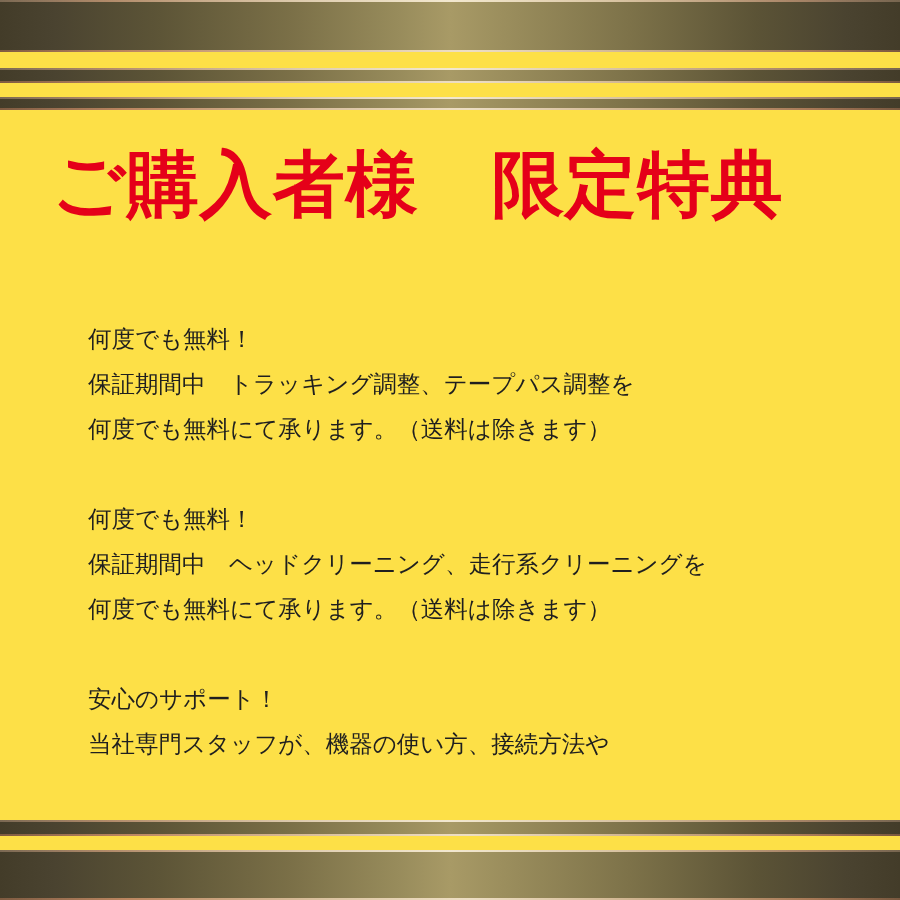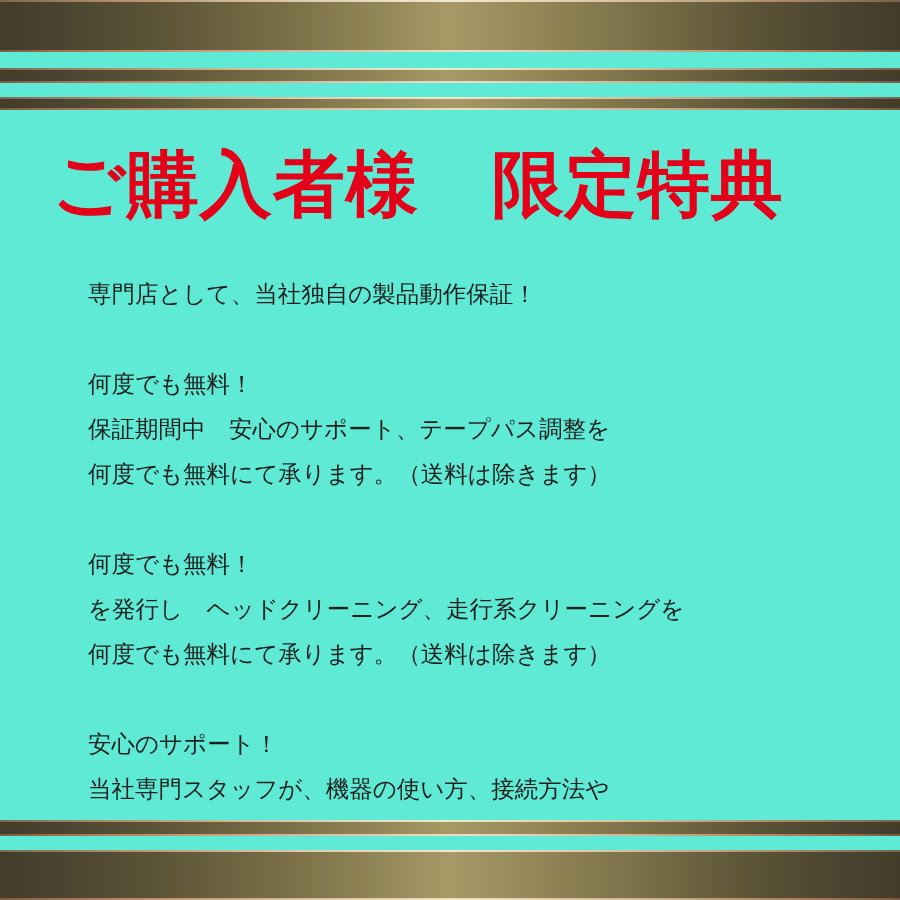--- a/index.html
+++ b/index.html
@@ -4,21 +4,21 @@
 <style>
   html, body {
     margin: 0;
     padding: 0;
     background: #ffffff;
   }
   #page {
     position: relative;
     width: 900px;
     height: 900px;
-    background: #5eead4;
+    background: #fde047;
     overflow: hidden;
     font-family: "Liberation Sans", "DejaVu Sans", sans-serif;
   }
 
   
   .band {
     position: absolute;
     left: 0;
     width: 900px;
     background-image: linear-gradient(
@@ -111,32 +111,31 @@
 
   <div class="band" id="band-top-1"></div>
   <div class="band" id="band-top-2"></div>
   <div class="band" id="band-top-3"></div>
 
   <div id="headline">ご購入者様　限定特典</div>
 
   <div id="body-copy">
 
     <div class="para">
-      <span class="line">専門店として、当社独自の製品動作保証！</span>
     </div>
 
     <div class="para">
       <span class="line">何度でも無料！</span>
-      <span class="line">保証期間中　安心のサポート、テープパス調整を</span>
+      <span class="line">保証期間中　トラッキング調整、テープパス調整を</span>
       <span class="line">何度でも無料にて承ります。（送料は除きます）</span>
     </div>
 
     <div class="para">
       <span class="line">何度でも無料！</span>
-      <span class="line">を発行し　ヘッドクリーニング、走行系クリーニングを</span>
+      <span class="line">保証期間中　ヘッドクリーニング、走行系クリーニングを</span>
       <span class="line">何度でも無料にて承ります。（送料は除きます）</span>
     </div>
 
     <div class="para">
       <span class="line">安心のサポート！</span>
       <span class="line">当社専門スタッフが、機器の使い方、接続方法や</span>
 
     </div>
 
   </div>

